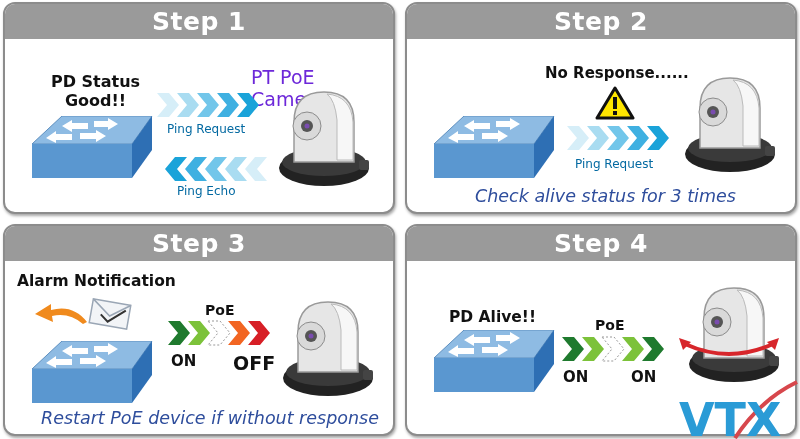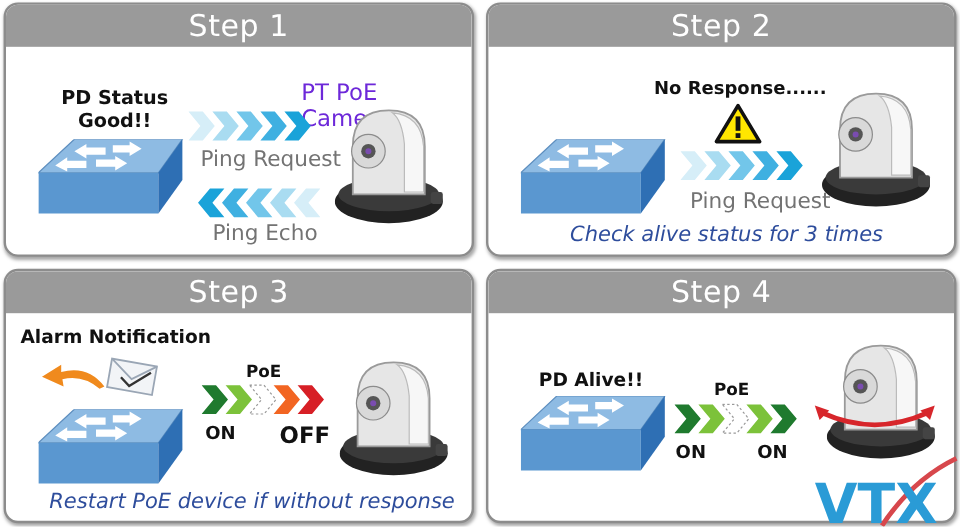--- a/index.html
+++ b/index.html
@@ -2,24 +2,24 @@
 <html><head>
 <meta charset="utf-8">
 <style>
   html,body{margin:0;padding:0;background:#fff;}
   body{width:800px;height:439px;position:relative;overflow:hidden;font-family:"DejaVu Sans",sans-serif;}
   .panel{position:absolute;width:392px;height:212px;border:2px solid #8c8c8c;border-radius:12px;background:#fff;box-sizing:border-box;overflow:hidden;box-shadow:1px 2px 3px rgba(0,0,0,0.35);}
   .p1{left:3px;top:2px;}
   .p2{left:405px;top:2px;}
   .p3{left:3px;top:224px;}
   .p4{left:405px;top:224px;height:212px;}
-  .hdr{height:35px;background:#9a9a9a;color:#fff;font-weight:normal;font-size:25px;text-align:center;line-height:35px;letter-spacing:0.5px;}
+  .hdr{height:35px;background:#9a9a9a;color:#fff;font-weight:bold;font-size:25px;text-align:center;line-height:35px;letter-spacing:0.5px;}
   .abs{position:absolute;}
   .bold{font-weight:bold;color:#111;}
-  .lbl{font-size:18px;color:#737373;font-family:"DejaVu Sans",sans-serif;}
+  .lbl{font-size:12px;color:#0369a1;font-family:"DejaVu Sans",sans-serif;}
   .blue-italic{font-style:italic;color:#2e4d9c;font-size:17.5px;}
   svg{display:block;}
 </style>
 </head>
 <body>
 
 <svg width="0" height="0" style="position:absolute">
   <defs>
     <g id="switch">
       <polygon points="0,28 30,0 120,0 100,28" fill="#8ebbe3" stroke="#5e8fbf" stroke-width="1"></polygon>

